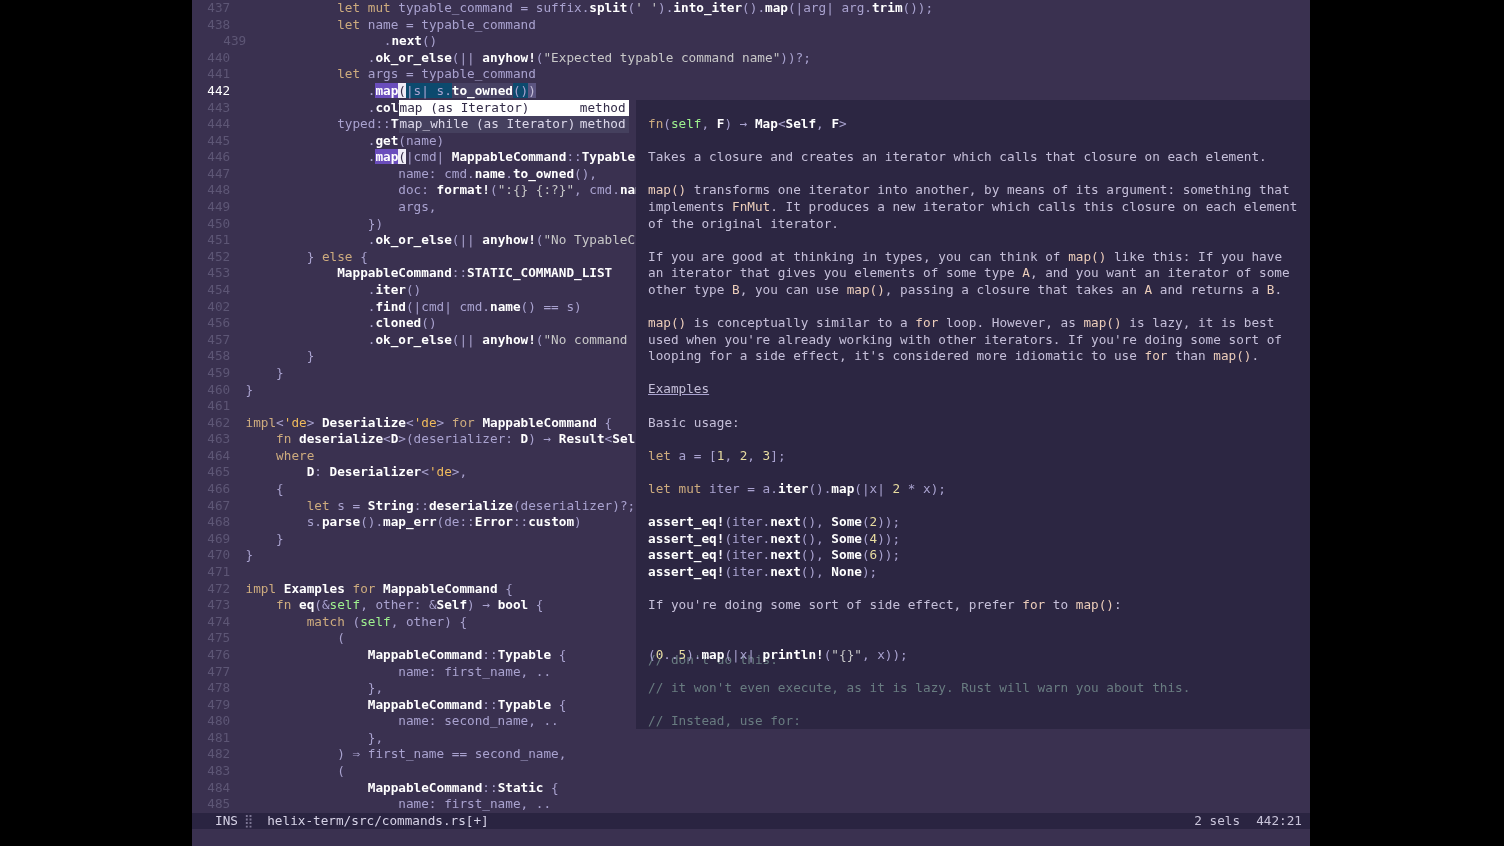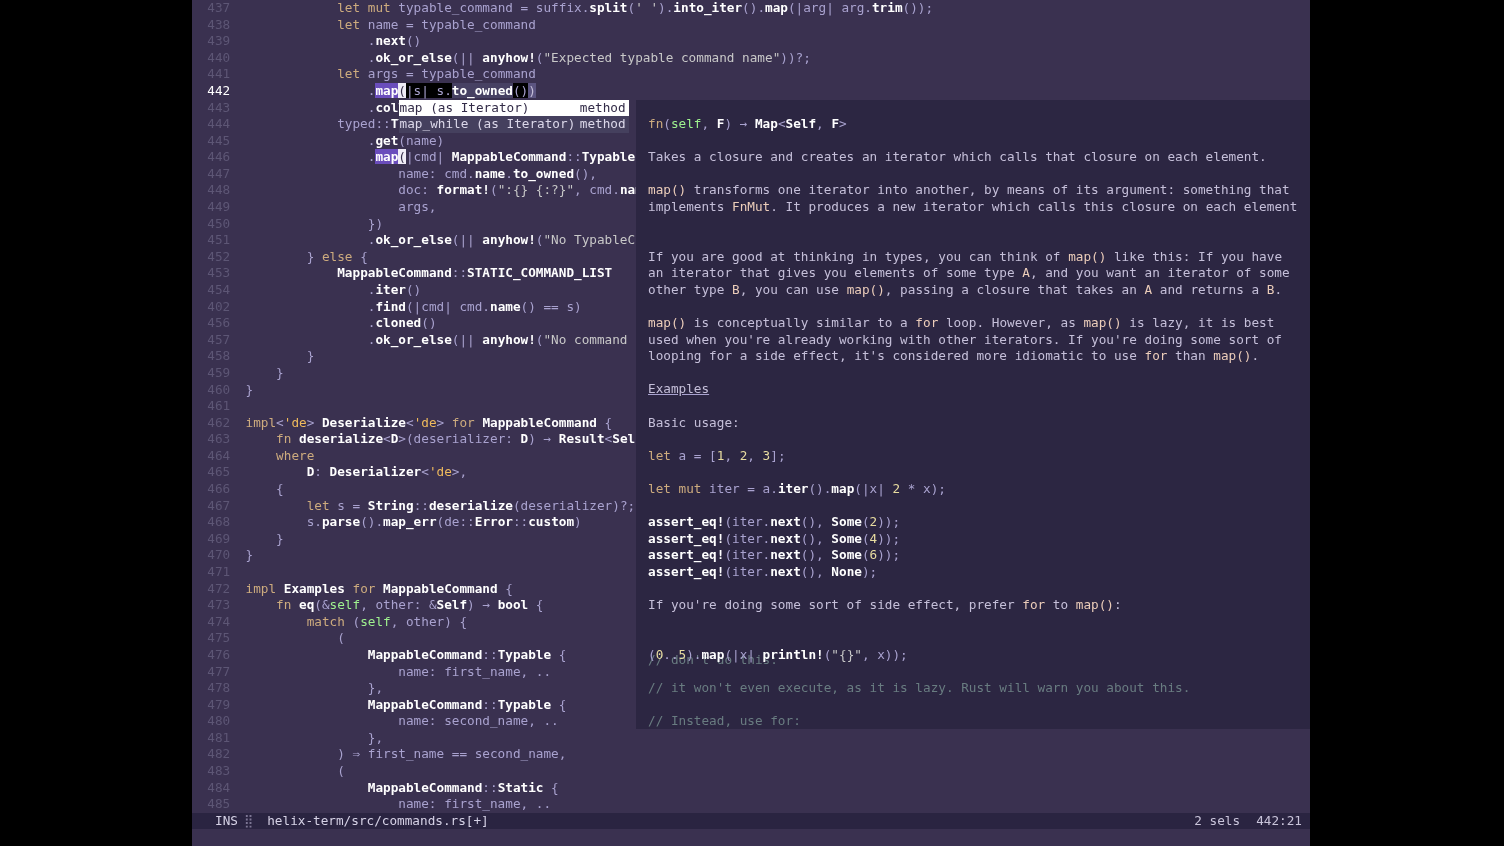--- a/index.html
+++ b/index.html
@@ -20,21 +20,21 @@
   .s-v{color:#a9a2cf;}
   .s-s{color:#c8c8c8;}
   .s-g{color:#9ff28f;}
   .s-l{color:#efba5d;}
   .s-n{color:#e8dca0;}
   .s-c{color:#697c81;}
   .s-p{color:#c5bfd9;}
   .s-i{color:#eccdba;}
   .s-selmap{background:#6a4dbc;color:#ffffff;font-weight:bold;}
   .s-cur{background:#efecf6;color:#332c48;}
-  .s-sel2v{background:#000000;color:#a9a2cf;}
+  .s-sel2v{background:#0c4a6e;color:#a9a2cf;}
   .s-sel2w{background:#474163;color:#ffffff;font-weight:bold;}
   .s-sel3v{background:#5b5480;color:#c5bfd9;}
   
   .completion{position:absolute;left:206.6px;top:99.5px;width:230px;z-index:30;}
   .completion .item{height:16.588px;display:flex;justify-content:space-between;white-space:pre;padding:0 3px 0 1px;}
   .completion .item.selected{background:#ffffff;color:#332c48;}
   .completion .item.unselected{background:#45405e;color:#dcd8ea;}
   
   .docpanel{position:absolute;left:444px;top:99.5px;width:674px;height:629px;background:#2c2642;overflow:hidden;z-index:20;}
   .docpanel .dline{position:absolute;left:12px;right:4px;height:16.588px;white-space:pre;}
@@ -49,21 +49,21 @@
   .sels{padding-right:16px;}
   .commandline{position:absolute;left:0;top:829.4px;width:100%;height:16.6px;background:#3a3150;z-index:40;}
 </style>
 </head>
 <body>
 
 <div class="terminal">
   <div class="code-area">
       <div class="line" style="top: 0px;"><span class="gutter">437</span><span class="s-v">            </span><span class="s-k">let</span><span class="s-v"> </span><span class="s-k">mut</span><span class="s-v"> typable_command = suffix.</span><span class="s-w">split</span><span class="s-v">(</span><span class="s-s">' '</span><span class="s-v">).</span><span class="s-w">into_iter</span><span class="s-v">().</span><span class="s-w">map</span><span class="s-v">(|arg| arg.</span><span class="s-w">trim</span><span class="s-v">());</span></div>
       <div class="line" style="top: 16.588px;"><span class="gutter">438</span><span class="s-v">            </span><span class="s-k">let</span><span class="s-v"> name = typable_command</span></div>
-      <div class="line" style="top: 33.176px;"><span class="gutter">439</span><span class="s-v">                .</span><span class="s-w">next</span><span class="s-v">()</span></div>
+      <div class="line" style="top: 33.176px; margin-left: 16px;"><span class="gutter">439</span><span class="s-v">                .</span><span class="s-w">next</span><span class="s-v">()</span></div>
       <div class="line" style="top: 49.764px;"><span class="gutter">440</span><span class="s-v">                .</span><span class="s-w">ok_or_else</span><span class="s-v">(|| </span><span class="s-w">anyhow!</span><span class="s-v">(</span><span class="s-s">"Expected typable command name"</span><span class="s-v">))?;</span></div>
       <div class="line" style="top: 66.352px;"><span class="gutter">441</span><span class="s-v">            </span><span class="s-k">let</span><span class="s-v"> args = typable_command</span></div>
       <div class="line" style="top: 82.94px;"><span class="gutter active">442</span><span class="s-v">                .</span><span class="s-selmap">map</span><span class="s-cur">(</span><span class="s-sel2v">|s| s.</span><span class="s-sel2w">to_owned</span><span class="s-sel2v">()</span><span class="s-sel3v">)</span></div>
       <div class="line" style="top: 99.528px;"><span class="gutter">443</span><span class="s-v">                .</span><span class="s-w">collect</span><span class="s-v">::&lt;</span><span class="s-w">Vec</span><span class="s-v">&lt;</span><span class="s-w">String</span><span class="s-v">&gt;&gt;();</span></div>
       <div class="line" style="top: 116.116px;"><span class="gutter">444</span><span class="s-v">            typed::</span><span class="s-w">TYPABLE_COMMAND_MAP</span></div>
       <div class="line" style="top: 132.704px;"><span class="gutter">445</span><span class="s-v">                .</span><span class="s-w">get</span><span class="s-v">(name)</span></div>
       <div class="line" style="top: 149.292px;"><span class="gutter">446</span><span class="s-v">                .</span><span class="s-selmap">map</span><span class="s-cur">(</span><span class="s-v">|cmd| </span><span class="s-w">MappableCommand</span><span class="s-v">::</span><span class="s-w">Typable</span><span class="s-v"> {</span></div>
       <div class="line" style="top: 165.88px;"><span class="gutter">447</span><span class="s-v">                    name: cmd.</span><span class="s-w">name</span><span class="s-v">.</span><span class="s-w">to_owned</span><span class="s-v">(),</span></div>
       <div class="line" style="top: 182.468px;"><span class="gutter">448</span><span class="s-v">                    doc: </span><span class="s-w">format!</span><span class="s-v">(</span><span class="s-s">":{} {:?}"</span><span class="s-v">, cmd.</span><span class="s-w">name</span><span class="s-v">, args),</span></div>
       <div class="line" style="top: 199.056px;"><span class="gutter">449</span><span class="s-v">                    args,</span></div>
@@ -111,20 +111,21 @@
     </div>
 
   <div class="docpanel">
       <div class="dline" style="top: 0px;"></div>
       <div class="dline" style="top: 16.588px;"><span class="s-k">fn</span><span class="s-v">(</span><span class="s-g">self</span><span class="s-v">, </span><span class="s-w">F</span><span class="s-v">) → </span><span class="s-w">Map</span><span class="s-v">&lt;</span><span class="s-w">Self</span><span class="s-v">, </span><span class="s-w">F</span><span class="s-v">&gt;</span></div>
       <div class="dline" style="top: 33.176px;"></div>
       <div class="dline" style="top: 49.764px;"><span class="s-p">Takes a closure and creates an iterator which calls that closure on each element.</span></div>
       <div class="dline" style="top: 66.352px;"></div>
       <div class="dline" style="top: 82.94px;"><span class="s-i">map()</span><span class="s-p"> transforms one iterator into another, by means of its argument: something that</span></div>
       <div class="dline" style="top: 99.528px;"><span class="s-p">implements </span><span class="s-i">FnMut</span><span class="s-p">. It produces a new iterator which calls this closure on each element</span></div>
+      <div class="dline" style="top: 116.116px;"><span class="s-p">of the original iterator.</span></div>
       <div class="dline" style="top: 132.704px;"></div>
       <div class="dline" style="top: 149.292px;"><span class="s-p">If you are good at thinking in types, you can think of </span><span class="s-i">map()</span><span class="s-p"> like this: If you have</span></div>
       <div class="dline" style="top: 165.88px;"><span class="s-p">an iterator that gives you elements of some type </span><span class="s-i">A</span><span class="s-p">, and you want an iterator of some</span></div>
       <div class="dline" style="top: 182.468px;"><span class="s-p">other type </span><span class="s-i">B</span><span class="s-p">, you can use </span><span class="s-i">map()</span><span class="s-p">, passing a closure that takes an </span><span class="s-i">A</span><span class="s-p"> and returns a </span><span class="s-i">B</span><span class="s-p">.</span></div>
       <div class="dline" style="top: 199.056px;"></div>
       <div class="dline" style="top: 215.644px;"><span class="s-i">map()</span><span class="s-p"> is conceptually similar to a </span><span class="s-i">for</span><span class="s-p"> loop. However, as </span><span class="s-i">map()</span><span class="s-p"> is lazy, it is best</span></div>
       <div class="dline" style="top: 232.232px;"><span class="s-p">used when you're already working with other iterators. If you're doing some sort of</span></div>
       <div class="dline" style="top: 248.82px;"><span class="s-p">looping for a side effect, it's considered more idiomatic to use </span><span class="s-i">for</span><span class="s-p"> than </span><span class="s-i">map()</span><span class="s-p">.</span></div>
       <div class="dline" style="top: 265.408px;"></div>
       <div class="dline" style="top: 281.996px; text-decoration: underline;"><span class="s-p">Examples</span></div>

